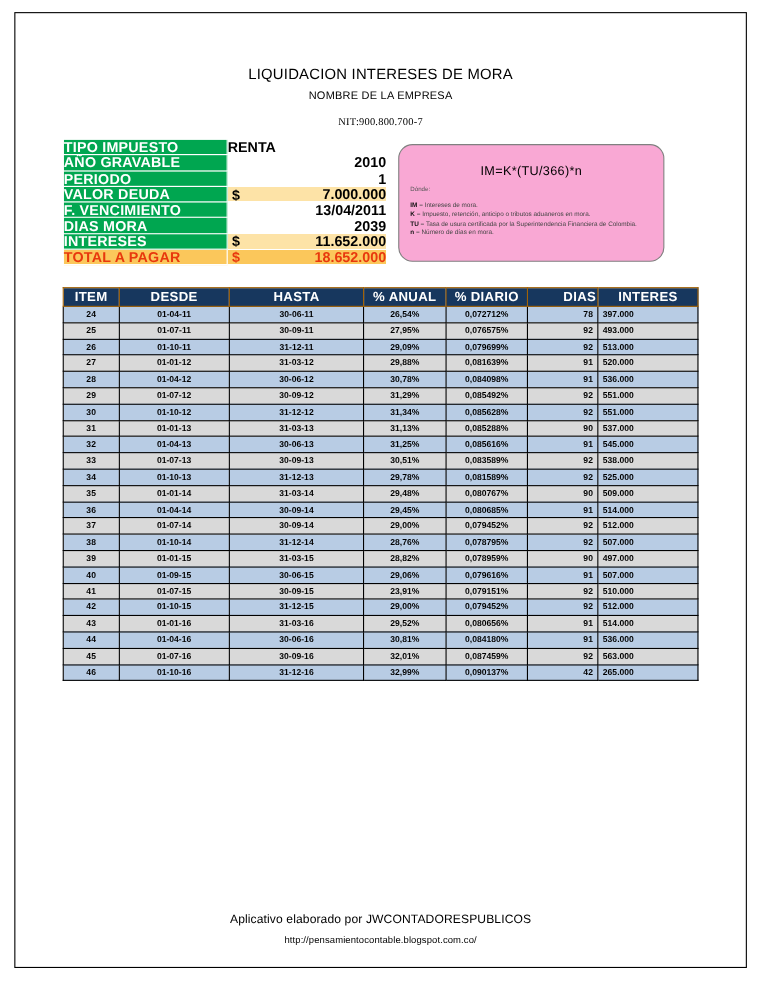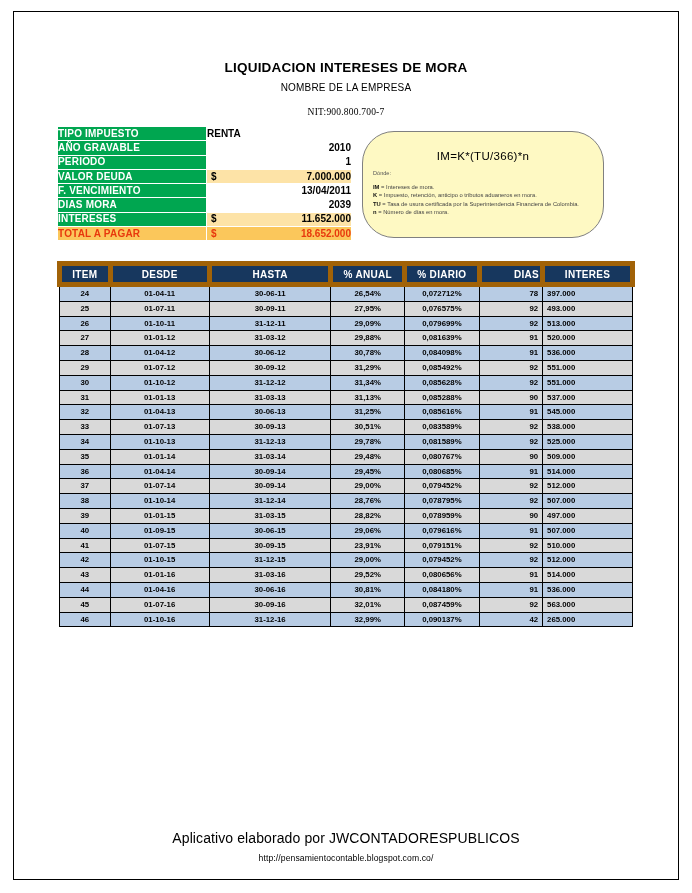--- a/index.html
+++ b/index.html
@@ -3,66 +3,66 @@
 <meta charset="utf-8">
 <style>
   html,body{margin:0;padding:0;background:#ffffff;}
   body{width:692px;height:893px;font-family:"Liberation Sans",sans-serif;color:#000;}
 
   #page{position:relative;width:692px;height:893px;box-sizing:border-box;}
   #page-frame{position:absolute;left:13px;top:11px;width:666px;height:869px;border:1.5px solid #000;box-sizing:border-box;}
 
   
   #title-block{position:absolute;left:0;top:60px;width:692px;text-align:center;}
-  #doc-title{font-size:13.5px;font-weight:bold;letter-spacing:0.2px;margin:0;}
+  #doc-title{font-size:13.5px;font-weight:normal;letter-spacing:0.2px;margin:0;}
   #company-name{font-size:10px;margin-top:7px;letter-spacing:0.2px;}
   #nit{font-size:9.5px;margin-top:14px;letter-spacing:0.2px;font-family:Liberation Serif, serif;}
 
   
   #params{position:absolute;left:57px;top:126px;width:295px;border-collapse:collapse;}
   #params tr{height:14.3px;}
-  #params td{font-size:10px;line-height:1;padding:0;border:1px solid #ffffff;margin-left:48px;}
+  #params td{font-size:13px;line-height:1;padding:0;border:1px solid #ffffff;margin-left:48px;}
   td.p-label{width:148px;background:#00A650;color:#ffffff;font-weight:bold;
              padding-left:4px;border:1px solid #ffffff;letter-spacing:0.2px;}
   td.p-label.total{background:#FBC75B;color:#E8380D;}
   td.p-val{background:#ffffff;border:1px solid #000;text-align:right;
            padding-right:4px;font-weight:bold;color:#000;position:relative;}
   td.p-val.left{text-align:left;padding-left:4px;}
   td.p-val.money{background:#FDE3A7;}
   td.p-val.money.total{background:#FBC75B;color:#E8380D;}
   .cur{position:absolute;left:4px;top:50%;transform:translateY(-50%);font-weight:bold;}
 
   
   #formula-box{position:absolute;left:362px;top:131px;width:242px;height:107px;
-               border:1.2px solid #808080;border-radius:32px;background:#fef9c3;box-sizing:border-box;}
+               border:1.2px solid #808080;border-radius:13px;background:#f9a8d4;box-sizing:border-box;}
   #formula-main{text-align:center;font-size:11.5px;margin-top:18px;letter-spacing:0.3px;}
   #formula-donde{font-size:5.6px;color:#555;margin:8px 0 0 10px;}
   #formula-lines{margin:7px 0 0 10px;width:225px;}
   .f-line{font-size:5.8px;color:#444;line-height:1.45;}
   .f-line b{color:#111;}
 
   
   #interest-table{position:absolute;left:57px;top:261px;width:578px;border-collapse:collapse;}
-  #interest-table th{background:#17375E;color:#ffffff;font-size:10px;font-weight:bold;
-                     height:14px;border:5px solid #a16207;letter-spacing:0.3px;}
+  #interest-table th{background:#17375E;color:#ffffff;font-size:12px;font-weight:bold;
+                     height:14px;border:1px solid #a16207;letter-spacing:0.3px;}
   #interest-table td{font-size:7.8px;height:13.8px;border:1px solid #000;
                      font-weight:bold;color:#000;padding:0 4px;line-height:1;}
   #interest-table tr.r-blue td{background:#B8CCE4;}
   #interest-table tr.r-gray td{background:#D9D9D9;}
   .c-item{width:46px;text-align:center;}
   .c-desde{width:104px;text-align:center;}
   .c-hasta{width:132px;text-align:center;}
   .c-anual{width:72px;text-align:center;}
   .c-diario{width:72px;text-align:center;}
   .c-dias{width:62px;text-align:right;}
   .c-interes{width:90px;}
 
   
   #footer{position:absolute;left:0;top:830px;width:692px;text-align:center;}
-  #footer-line1{font-size:14px;letter-spacing:0.1px;}
+  #footer-line1{font-size:11px;letter-spacing:0.1px;}
   #footer-line2{font-size:8.6px;margin-top:7px;letter-spacing:0.1px;}
 </style>
 </head>
 <body>
 
 <div id="page">
   <div id="page-frame"></div>
 
   <div id="title-block">
     <div id="doc-title">LIQUIDACION INTERESES DE MORA</div>

